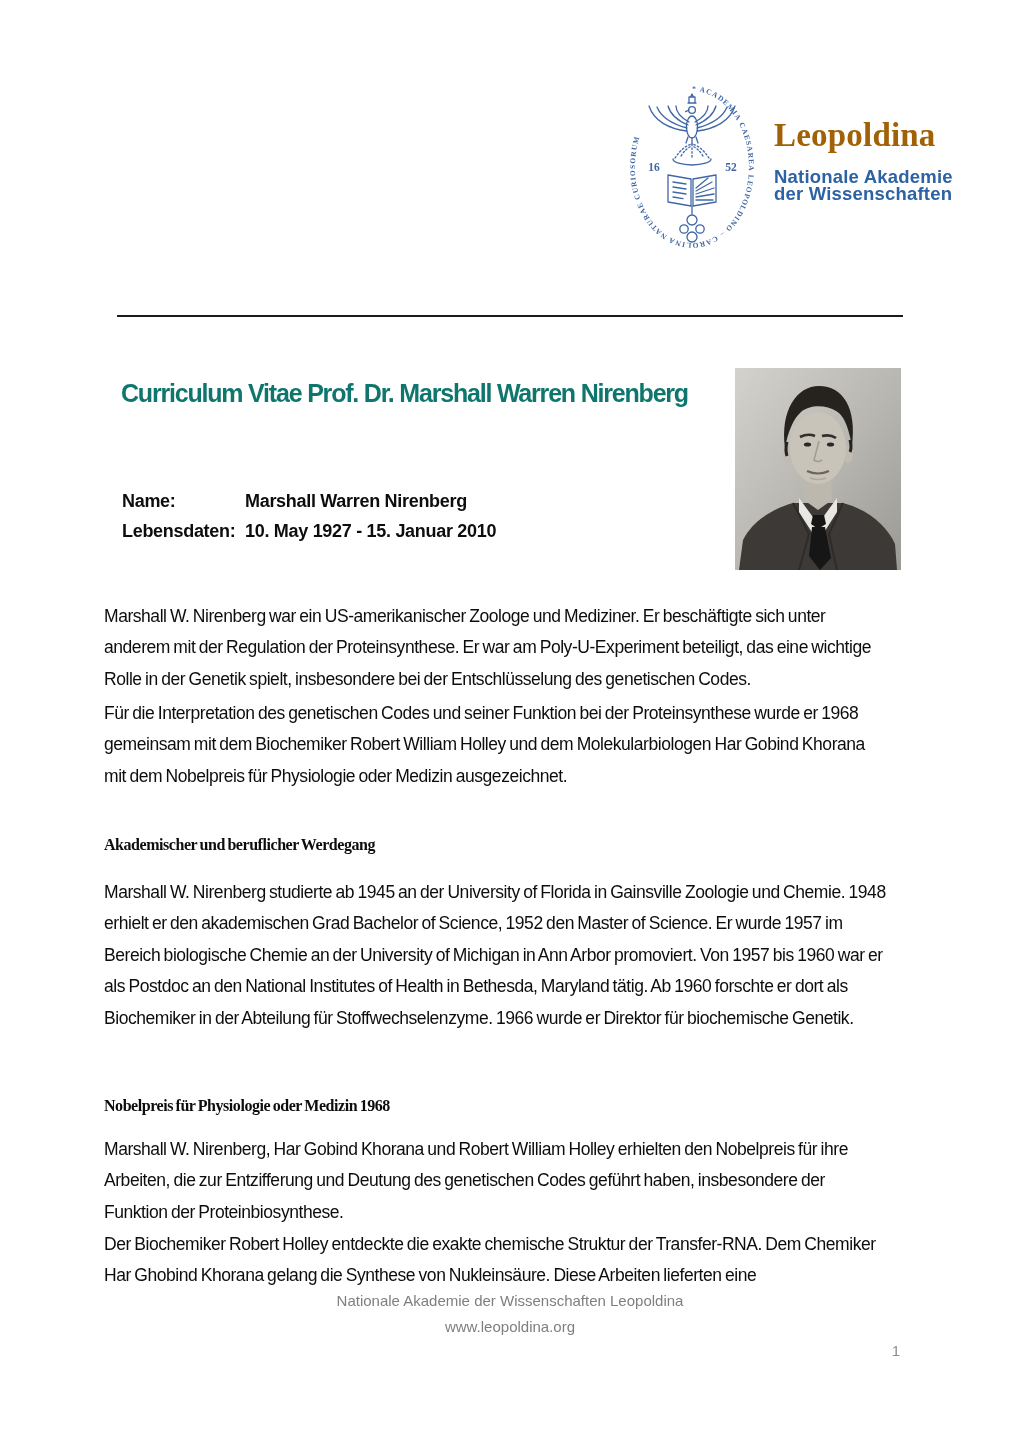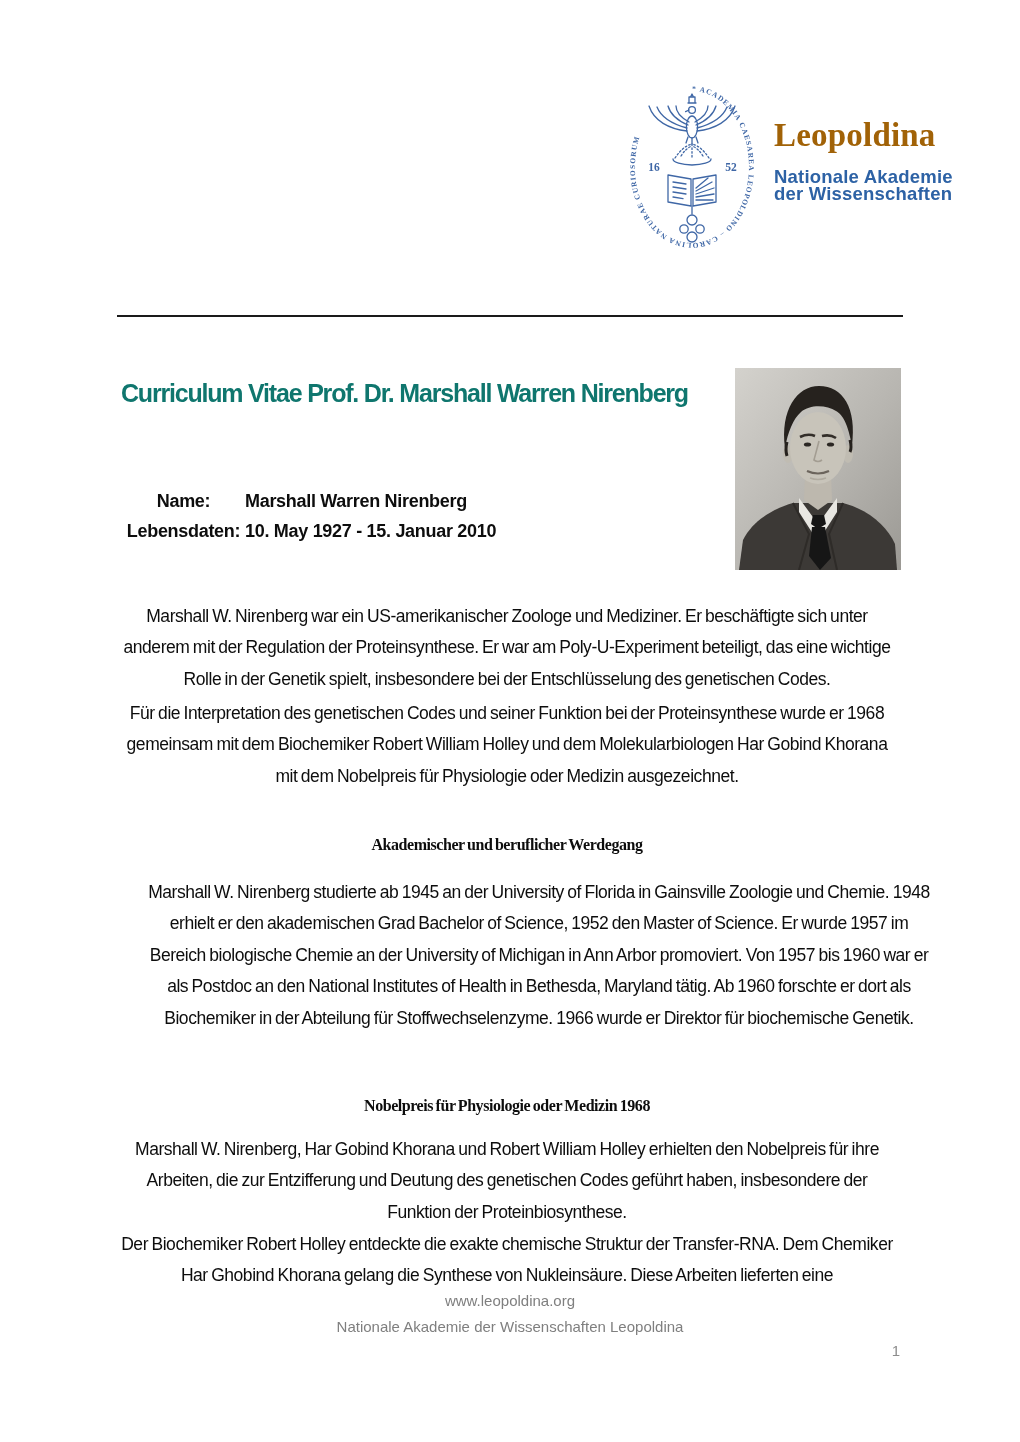--- a/index.html
+++ b/index.html
@@ -42,38 +42,38 @@
     font-size:25px; font-weight:bold;
     letter-spacing:-1.2px;
     color:#0f766e;
     white-space:nowrap;
   }
 
   
   .portrait { position:absolute; left:735px; top:368px; width:166px; height:202px; }
 
   
-  .info-block { position:absolute; left:122px; top:486px; width:600px;text-align:center; }
+  .info-block { position:absolute; left:122px; top:486px; width:600px; }
   .info-row { display:flex; line-height:30px; font-size:18px; font-weight:bold; letter-spacing:-0.3px; }
   .info-label { width:123px; flex:0 0 123px; }
 
   
   .body-par, .sec-heading {
-    position:absolute; left:116px; width:782px;
+    position:absolute; left:104px; width:782px;
     font-size:17.5px; line-height:31.5px;
     letter-spacing:-0.45px; word-spacing:-1px;
     color:#0d0d0d;
-    text-align:center;
+    text-align:left;
   }
   .sec-heading { font-size:16px; font-weight:bold; line-height:26px;font-family:Liberation Serif, serif; }
 
   .par-intro1 { top:583px; }
   .par-intro2 { top:680px; }
   .heading-1  { top:819px; }
-  .par-sec1   { top:859px;margin-left:32px; }
+  .par-sec1   { top:859px; }
   .heading-2  { top:1080px; }
   .par-sec2a  { top:1116px; }
   .par-sec2b  { top:1211px; }
 
   
   .footer {
     position:absolute; left:0; top:1288px; width:1020px;
     text-align:center;
     font-size:15px; line-height:26px;
     color:#7f7f7f;
@@ -223,18 +223,18 @@
   <p class="body-par par-intro2">Für die Interpretation des genetischen Codes und seiner Funktion bei der Proteinsynthese wurde er 1968 gemeinsam mit dem Biochemiker Robert William Holley und dem Molekularbiologen Har Gobind Khorana mit dem Nobelpreis für Physiologie oder Medizin ausgezeichnet.</p>
 
   <h2 class="sec-heading heading-1">Akademischer und beruflicher Werdegang</h2>
   <p class="body-par par-sec1">Marshall W. Nirenberg studierte ab 1945 an der University of Florida in Gainsville Zoologie und Chemie. 1948 erhielt er den akademischen Grad Bachelor of Science, 1952 den Master of Science. Er wurde 1957 im Bereich biologische Chemie an der University of Michigan in Ann Arbor promoviert. Von 1957 bis 1960 war er als Postdoc an den National Institutes of Health in Bethesda, Maryland tätig. Ab 1960 forschte er dort als Biochemiker in der Abteilung für Stoffwechselenzyme. 1966 wurde er Direktor für biochemische Genetik.</p>
 
   <h2 class="sec-heading heading-2">Nobelpreis für Physiologie oder Medizin 1968</h2>
   <p class="body-par par-sec2b">Der Biochemiker Robert Holley entdeckte die exakte chemische Struktur der Transfer-RNA. Dem Chemiker Har Ghobind Khorana gelang die Synthese von Nukleinsäure. Diese Arbeiten lieferten eine</p>
   <p class="body-par par-sec2a">Marshall W. Nirenberg, Har Gobind Khorana und Robert William Holley erhielten den Nobelpreis für ihre Arbeiten, die zur Entzifferung und Deutung des genetischen Codes geführt haben, insbesondere der Funktion der Proteinbiosynthese.</p>
 
   <div class="footer">
+    <div>Nationale Akademie der Wissenschaften Leopoldina</div>
     <div><a class="footer-url" href="#">www.leopoldina.org</a></div>
-    <div>Nationale Akademie der Wissenschaften Leopoldina</div>
   </div>
   <div class="page-number">1</div>
 
 </div>
 
 </body></html>

